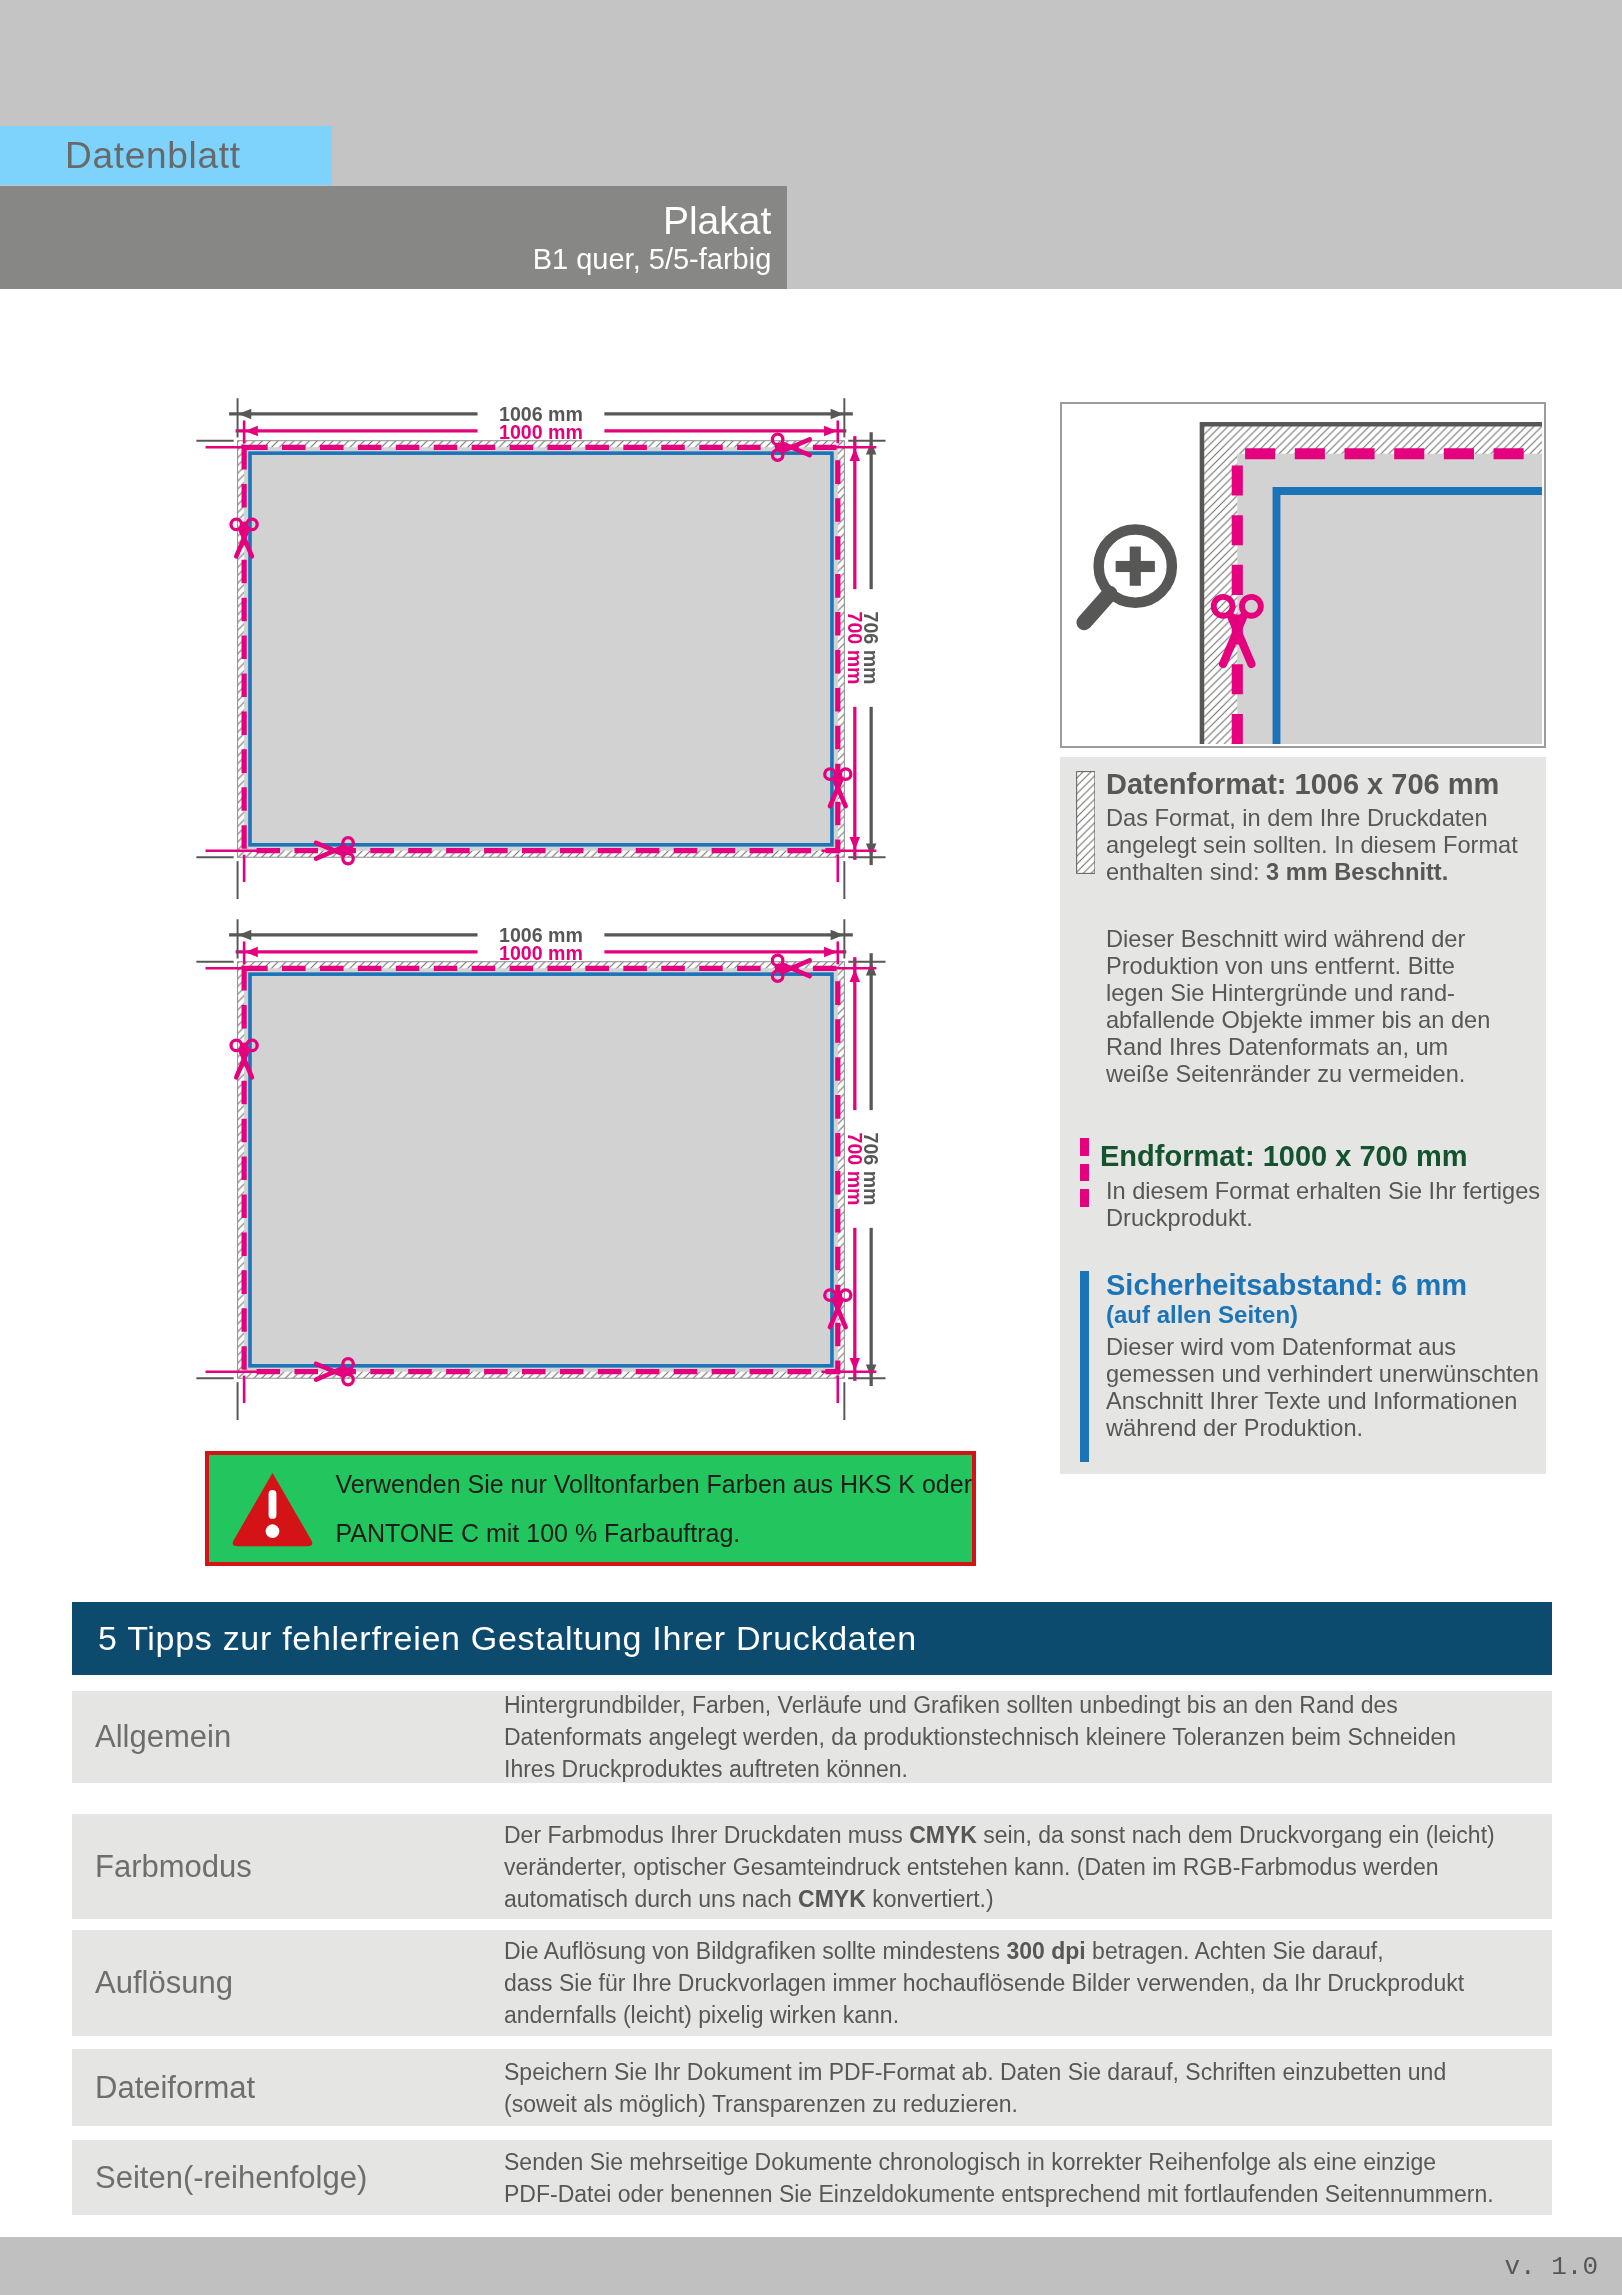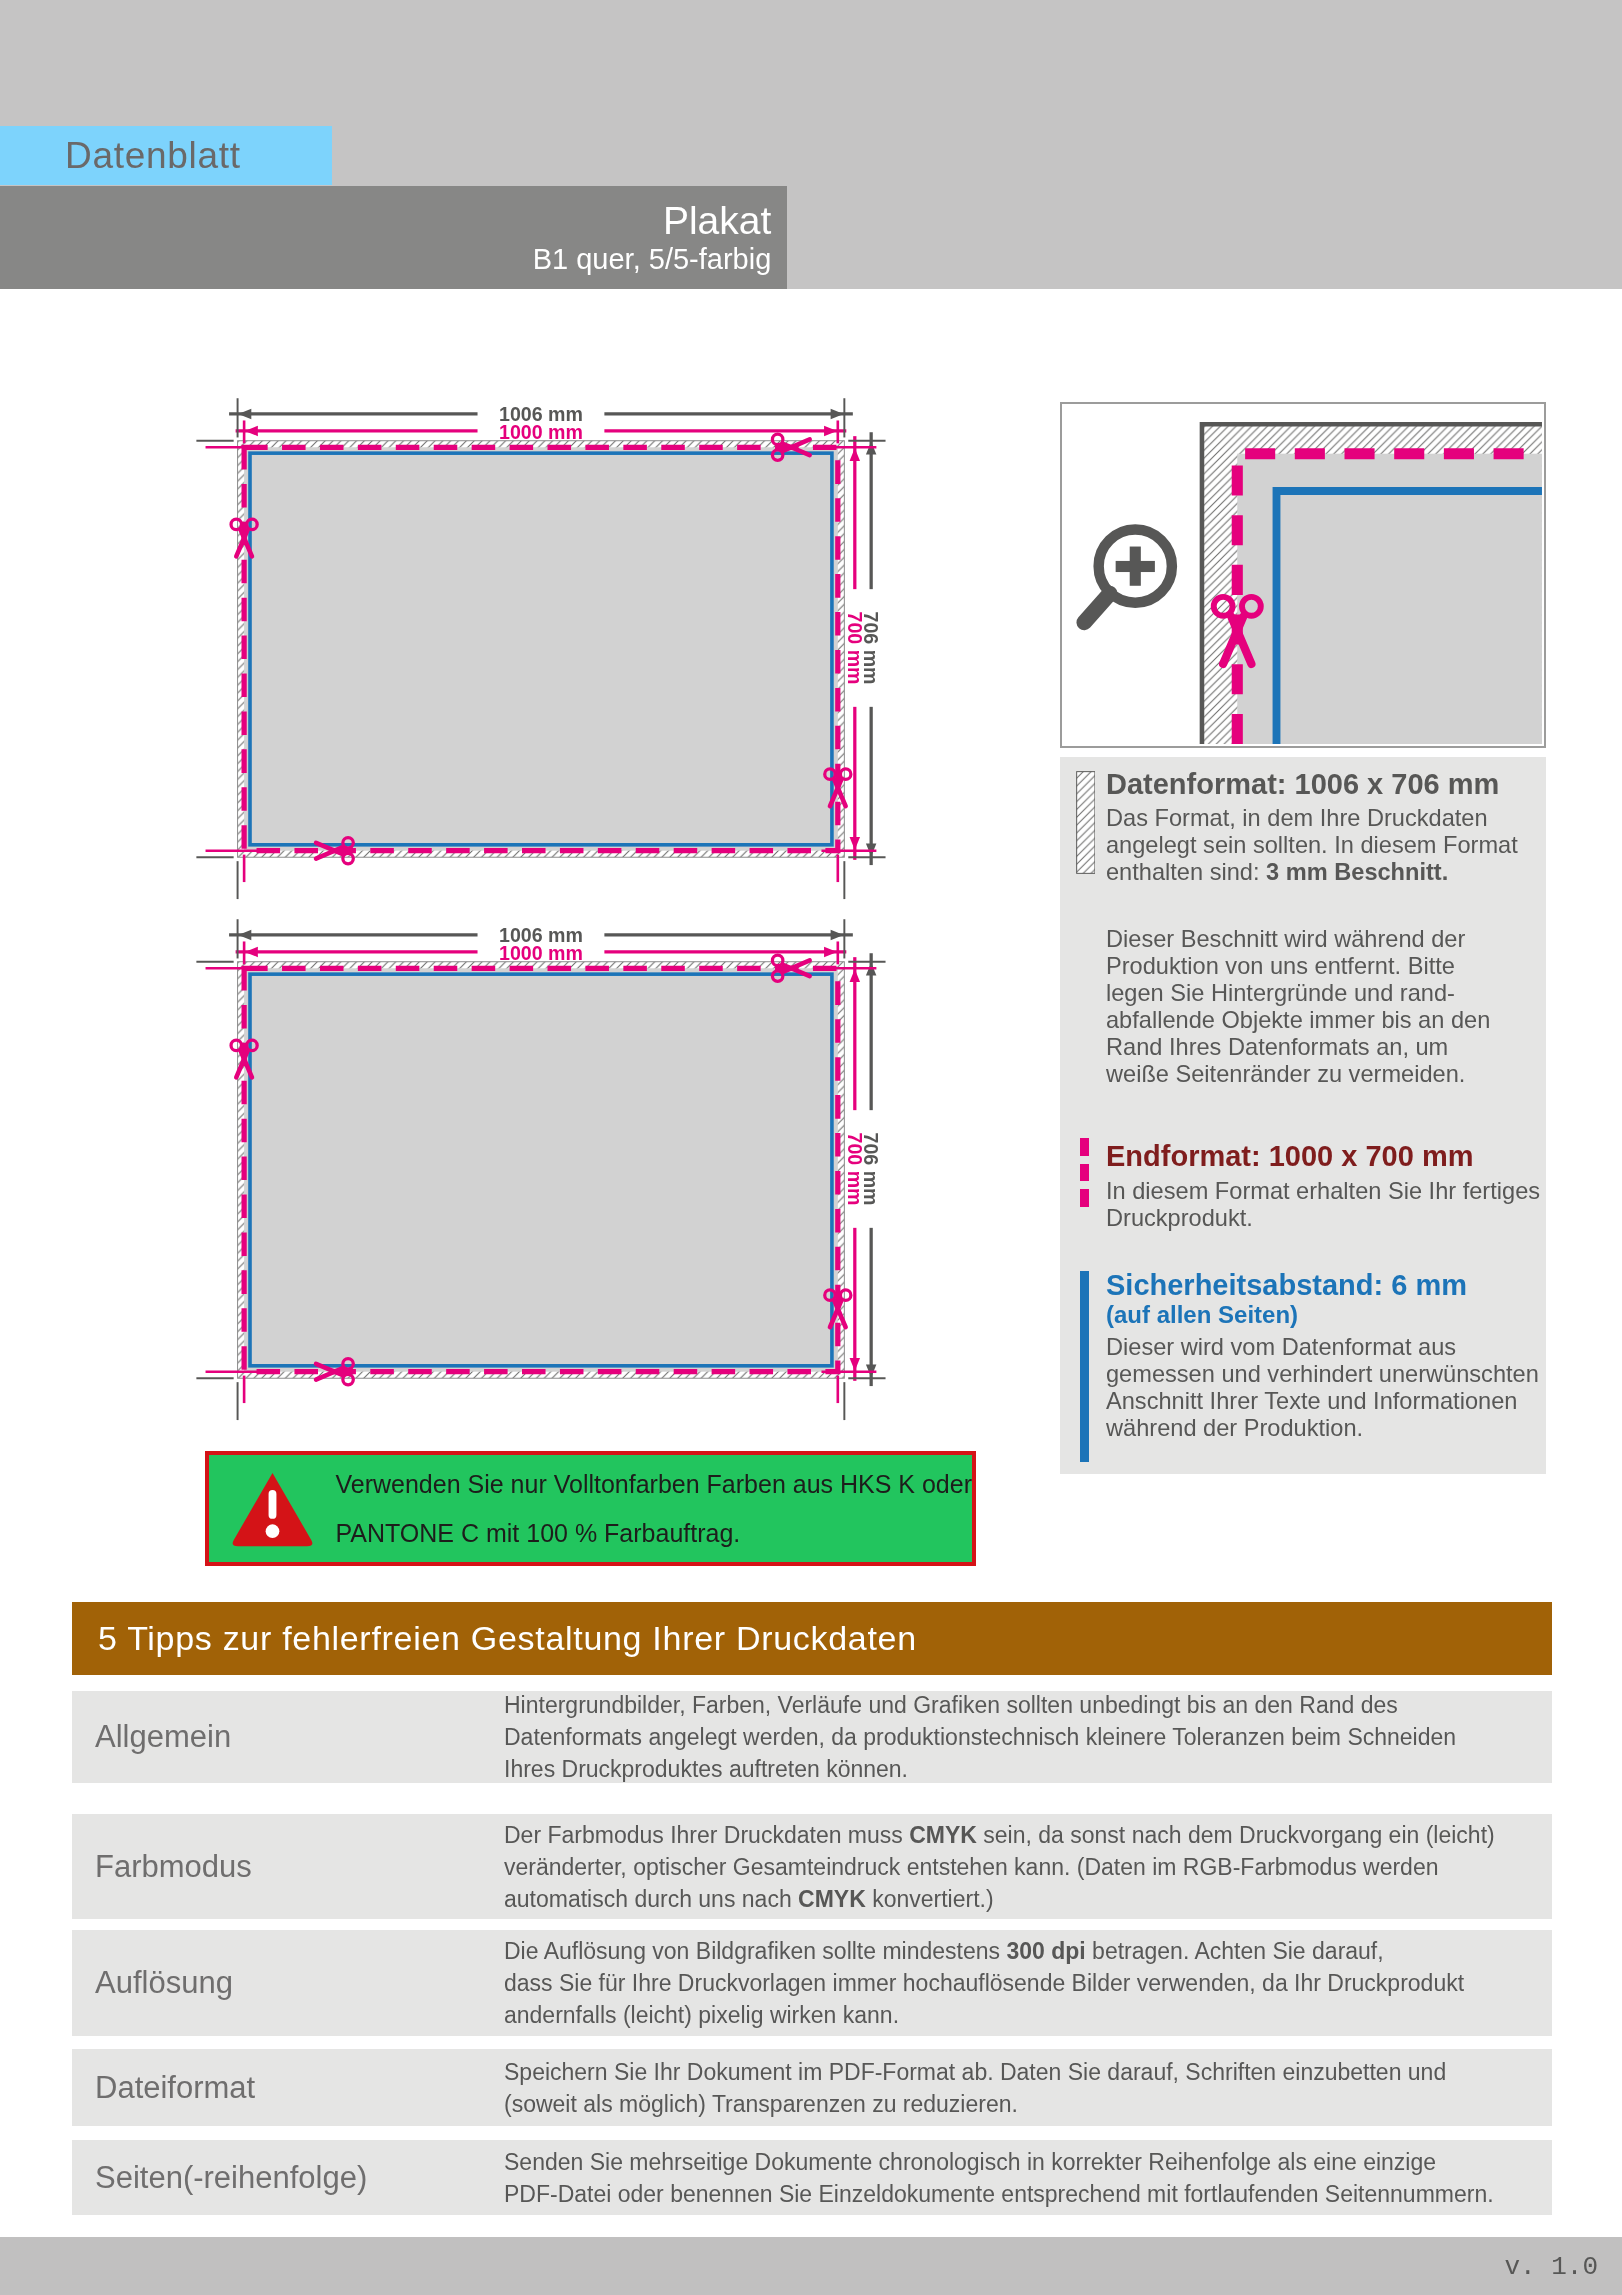--- a/index.html
+++ b/index.html
@@ -26,32 +26,32 @@
   .legend .hd{position:absolute;font-size:29px;font-weight:bold;white-space:nowrap;}
   .legend .bd{position:absolute;font-size:23.6px;line-height:27px;white-space:nowrap;color:#575756;}
   .tline{white-space:nowrap;}
   .tline .b{font-weight:bold;}
   .hd-df{left:46px;top:10.5px;color:#575756;}
   .bd-df{left:46px;top:48px;}
   .bd-df2{left:46px;top:169px;}
   .hatch-icon{position:absolute;left:15.7px;top:14.4px;}
   .ef-dashes{position:absolute;left:19.6px;top:381px;width:9.2px;height:77px;}
   .ef-dashes div{width:9.2px;height:17.7px;background:#e5007d;margin-bottom:7.9px;}
-  .hd-ef{left:46px;top:383px;color:#7f1d1d;}
+  .hd-ef{left:40px;top:383px;color:#14532d;}
   .bd-ef{left:46px;top:421px;}
   .sa-bar{position:absolute;left:19.6px;top:514px;width:9.2px;height:191px;background:#1c74b8;}
   .hd-sa{left:46px;top:512px;color:#1c74b8;}
   .sub-sa{position:absolute;left:46px;top:544px;color:#1c74b8;font-size:24px;font-weight:600;white-space:nowrap;text-align:right;}
   .bd-sa{left:46px;top:577px;}
   
   .warning{left:205px;top:1451px;width:771px;height:115px;border:4.6px solid #d41317;background:#22c55e;box-sizing:border-box;display:flex;align-items:center;}
   .warning .icon-wrap{width:134px;display:flex;justify-content:center;}
   .warning .wtext{font-size:25px;color:#1d1d1b;line-height:49px;white-space:nowrap;}
   
-  .tips-header{left:72px;top:1602px;width:1480px;height:73px;background:#a16207;display:flex;align-items:center;}
+  .tips-header{left:72px;top:1602px;width:1480px;height:73px;background:#0c4a6e;display:flex;align-items:center;}
   .tips-header span{color:#ffffff;font-size:34px;padding-left:26px;letter-spacing:0.7px;white-space:nowrap;}
   .tip-row{position:absolute;left:72px;width:1480px;background:#e5e5e4;display:flex;align-items:center;box-sizing:border-box;}
   .tip-label{width:432px;padding-left:23px;font-size:31px;color:#6f6e6e;box-sizing:border-box;white-space:nowrap;}
   .tip-body{font-size:23px;line-height:32px;color:#575756;}
   
   .footer{left:0;top:2237px;width:1623px;height:59px;background:#c1c0c0;display:flex;align-items:center;justify-content:flex-end;}
   .footer span{font-size:26px;color:#575756;padding-right:25px;font-family:Liberation Mono, monospace;}
   .hidden-defs{position:absolute;width:0;height:0;overflow:hidden;}
   svg text{font-family:"Liberation Sans", sans-serif;}
 </style>

